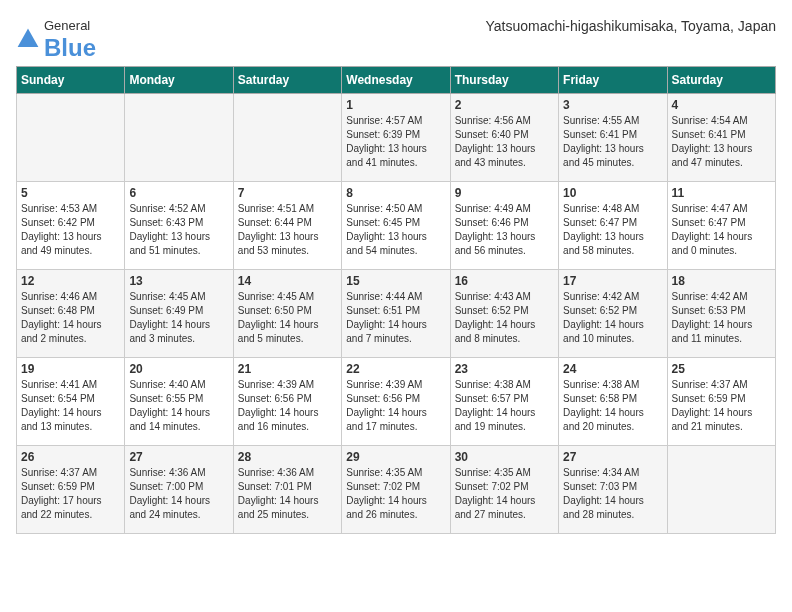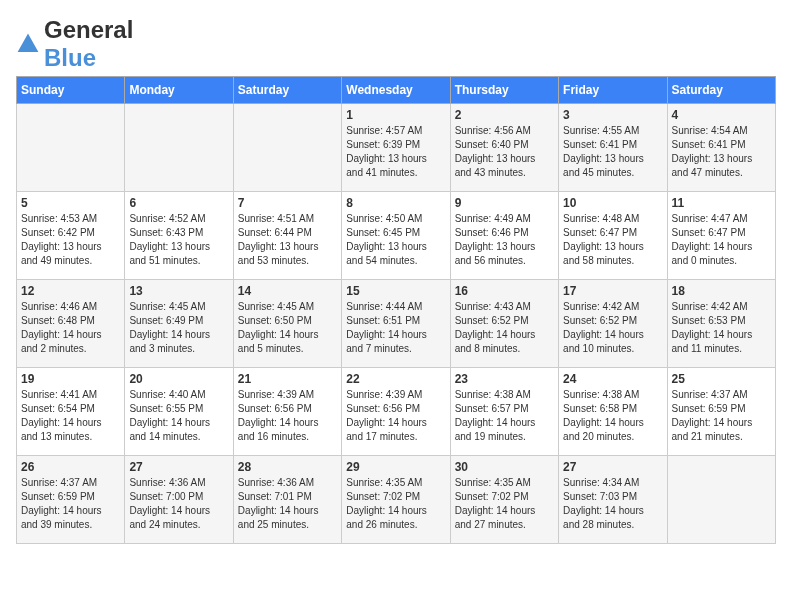--- a/index.html
+++ b/index.html
@@ -15,22 +15,22 @@
       justify-content: space-between;
       align-items: flex-start;
       margin-bottom: 4px;
     }
     .logo {
       display: flex;
       align-items: center;
       gap: 4px;
     }
     .logo-text-general {
-      font-size: 24px;
-      font-weight: bold;
+      font-size: 13px;
+      font-weight: normal;
       color: #333;
     }
     .logo-text-blue {
       font-size: 24px;
       font-weight: bold;
       color: #4a90d9;
     }
     .logo-icon {
       width: 24px;
       height: 24px;
@@ -47,21 +47,21 @@
       font-size: 14px;
       color: #333;
       margin-top: 2px;
     }
     table {
       width: 100%;
       border-collapse: collapse;
       table-layout: fixed;
     }
     thead th {
-      background-color: #3b82f6;
+      background-color: #0f766e;
       color: #fff;
       font-size: 12px;
       font-weight: bold;
       padding: 6px 4px;
       border: 1px solid #aaa;
       text-align: left;
     }
     tbody td {
       border: 1px solid #ccc;
       vertical-align: top;
@@ -91,20 +91,21 @@
   <div class="logo">
     <svg class="logo-icon" viewBox="0 0 30 30">
       <polygon points="15,2 28,25 2,25" fill="#4a90d9"></polygon>
     </svg>
     <div>
       <span class="logo-text-general">General</span><br>
       <span class="logo-text-blue">Blue</span>
     </div>
   </div>
   <div class="title-block">
+    <div class="location-title">Yatsuomachi-higashikumisaka, Toyama, Japan</div>
   </div>
 </div>
 
 <table>
   <thead>
     <tr>
       <th>Sunday</th>
       <th>Monday</th>
       <th>Saturday</th>
       <th>Wednesday</th>
@@ -324,21 +325,21 @@
           <span>Daylight: 14 hours and 21 minutes.</span>
         </div>
       </td>
       </tr>
       <tr>
         <td>
         <span class="day-number">26</span>
         <div class="day-info">
           <span>Sunrise: 4:37 AM</span><br>
           <span>Sunset: 6:59 PM</span><br>
-          <span>Daylight: 14 hours and 39 minutes.</span>
+          <span>Daylight: 17 hours and 22 minutes.</span>
         </div>
       </td>
         <td>
         <span class="day-number">27</span>
         <div class="day-info">
           <span>Sunrise: 4:36 AM</span><br>
           <span>Sunset: 7:00 PM</span><br>
           <span>Daylight: 14 hours and 24 minutes.</span>
         </div>
       </td>

